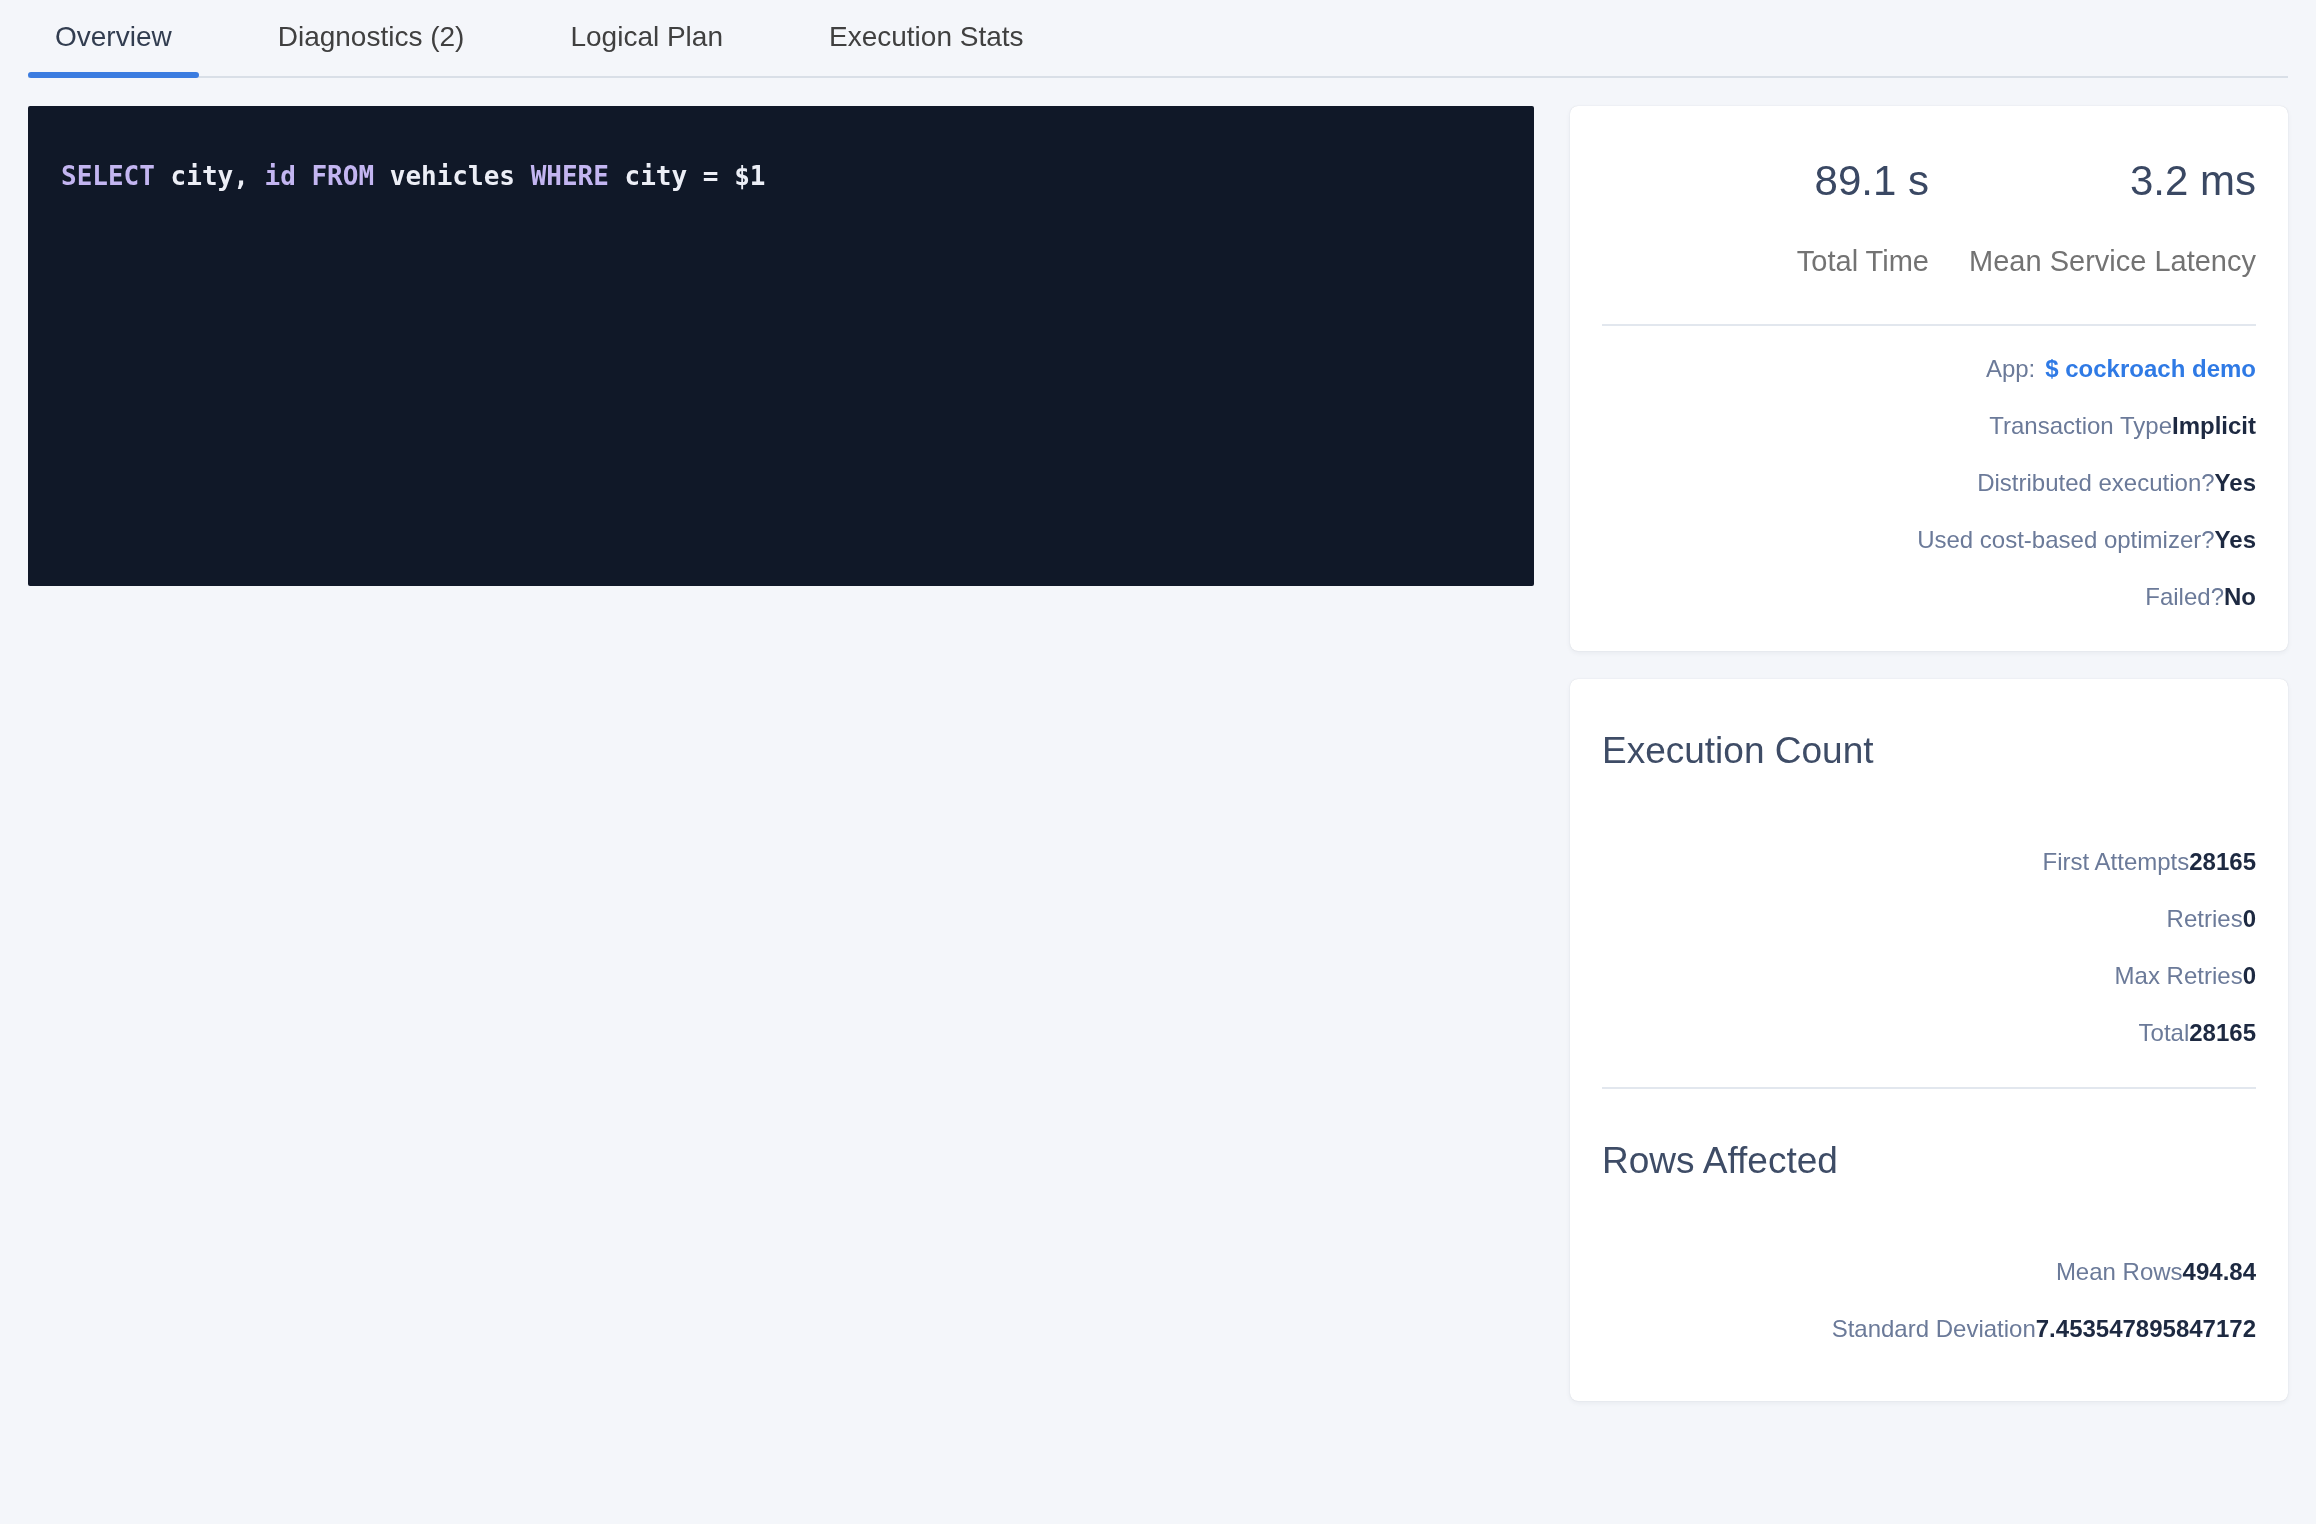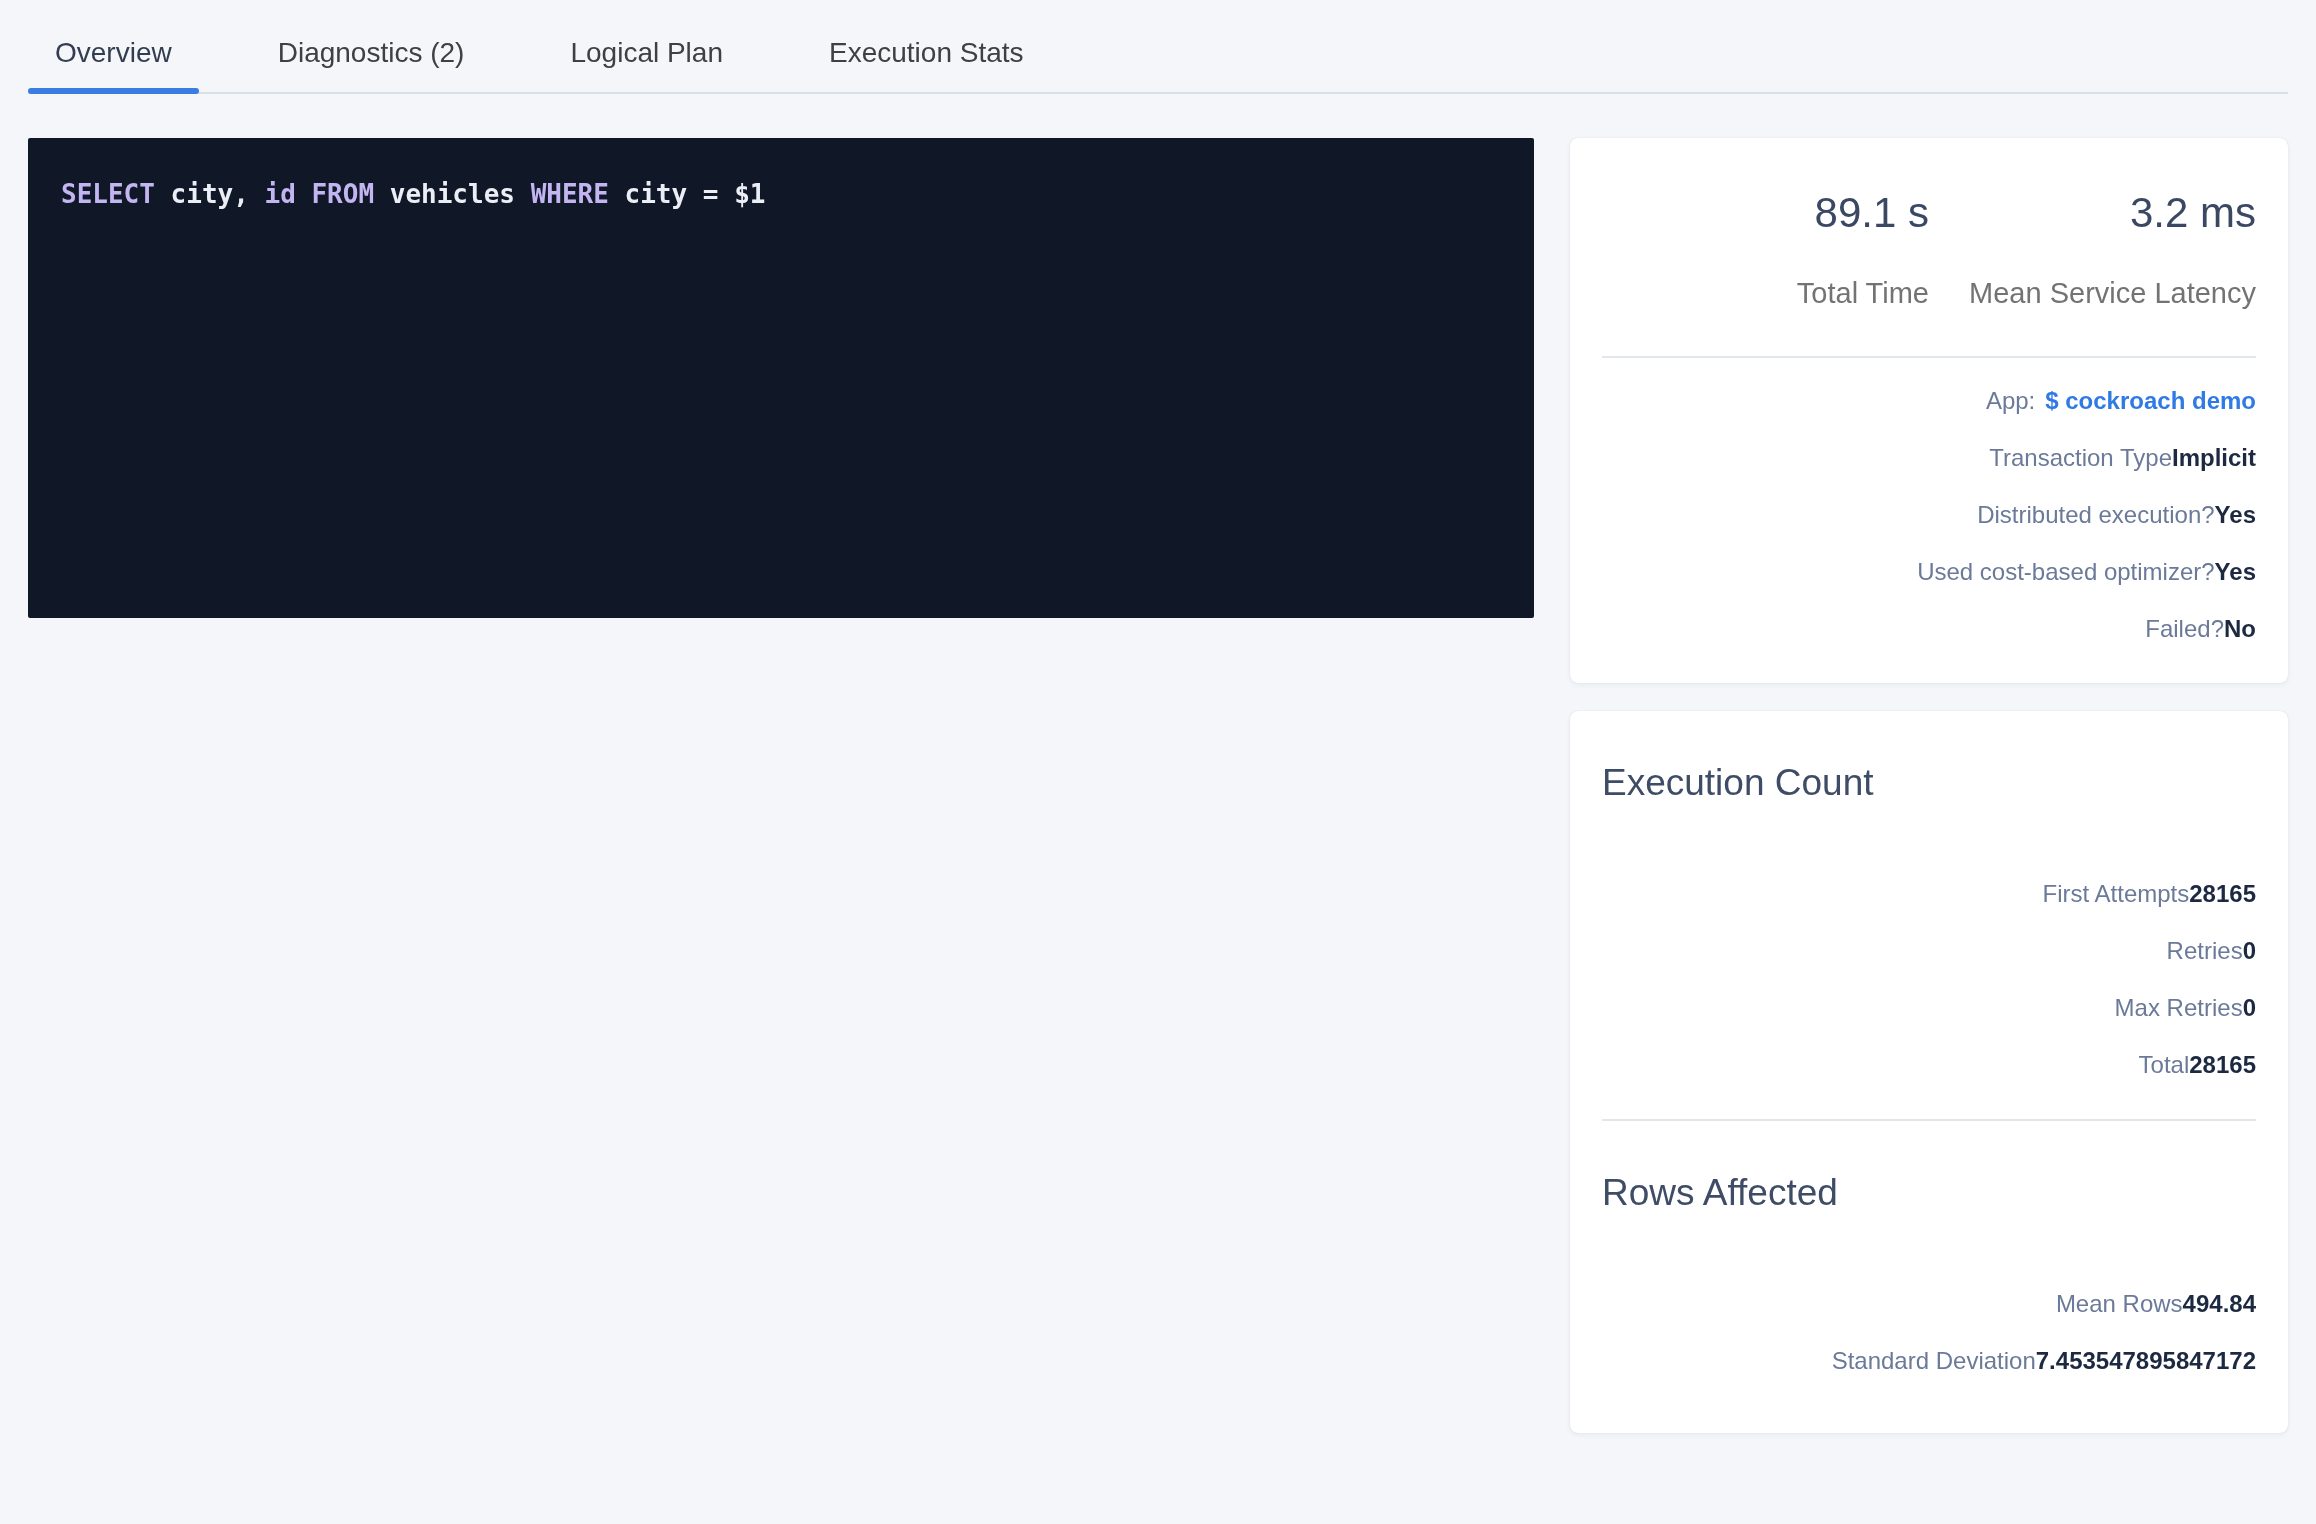--- a/index.html
+++ b/index.html
@@ -8,21 +8,21 @@
     width: 2316px;
     height: 1524px;
     background: #f4f6fa;
     font-family: "Liberation Sans", sans-serif;
     overflow: hidden;
   }
 
   
   .tab-bar {
     display: flex;
-    margin: 16px 28px;
+    margin: 0 28px;
     border-bottom: 2px solid #d9dfe7;
   }
   .tab {
     position: relative;
     padding: 20px 27px 22px 27px;
     margin-right: 52px;
     font-size: 28px;
     line-height: 34px;
     color: #404040;
     cursor: pointer;
@@ -45,21 +45,21 @@
     padding: 28px;
     gap: 36px;
   }
   .left-col { flex: 1 1 auto; }
   .right-col { flex: 0 0 718px; width: 718px; }
 
   
   .sql-box {
     background: #101828;
     height: 480px;
-    padding: 38px 33px;
+    padding: 52px 33px;
     border-radius: 2px;
   }
   .sql-box pre {
     margin: 0;
     font-family: "DejaVu Sans Mono", monospace;
     font-size: 26px;
     font-weight: 600;
     line-height: 36px;
     white-space: pre-wrap;
   }

